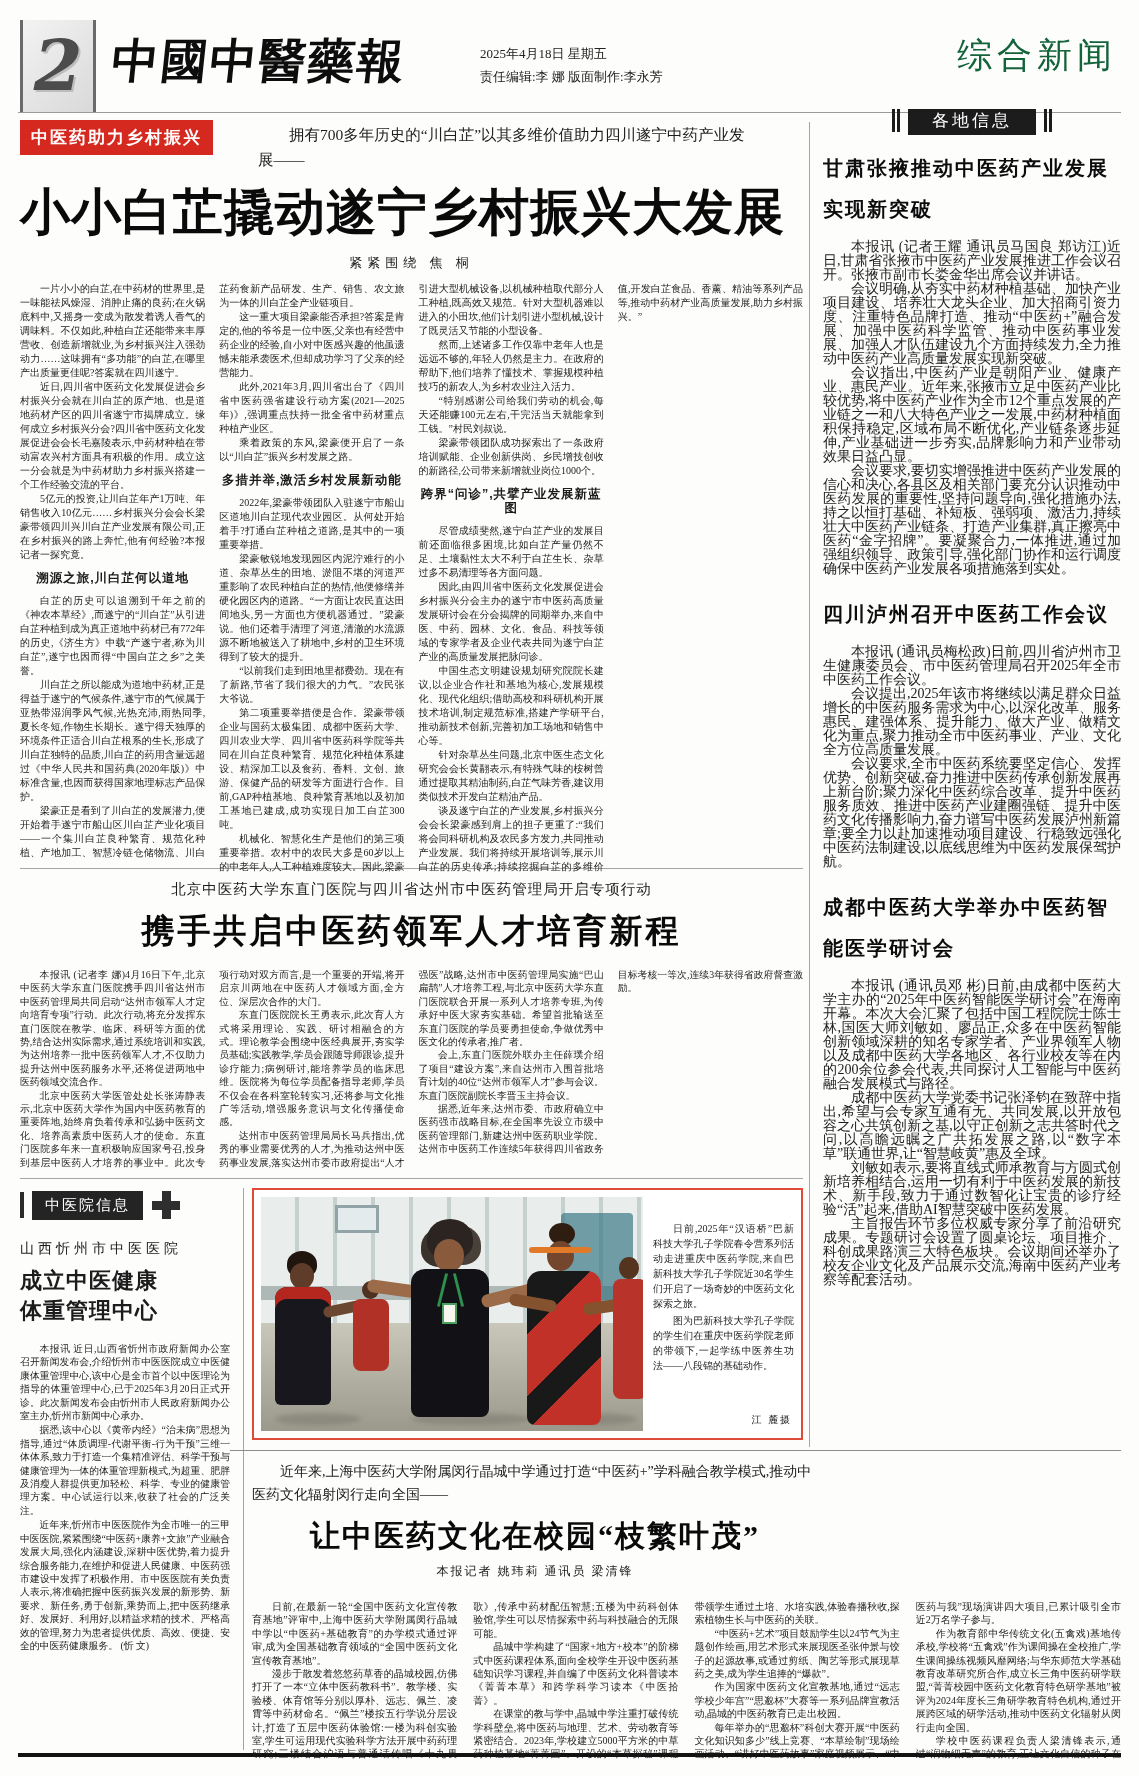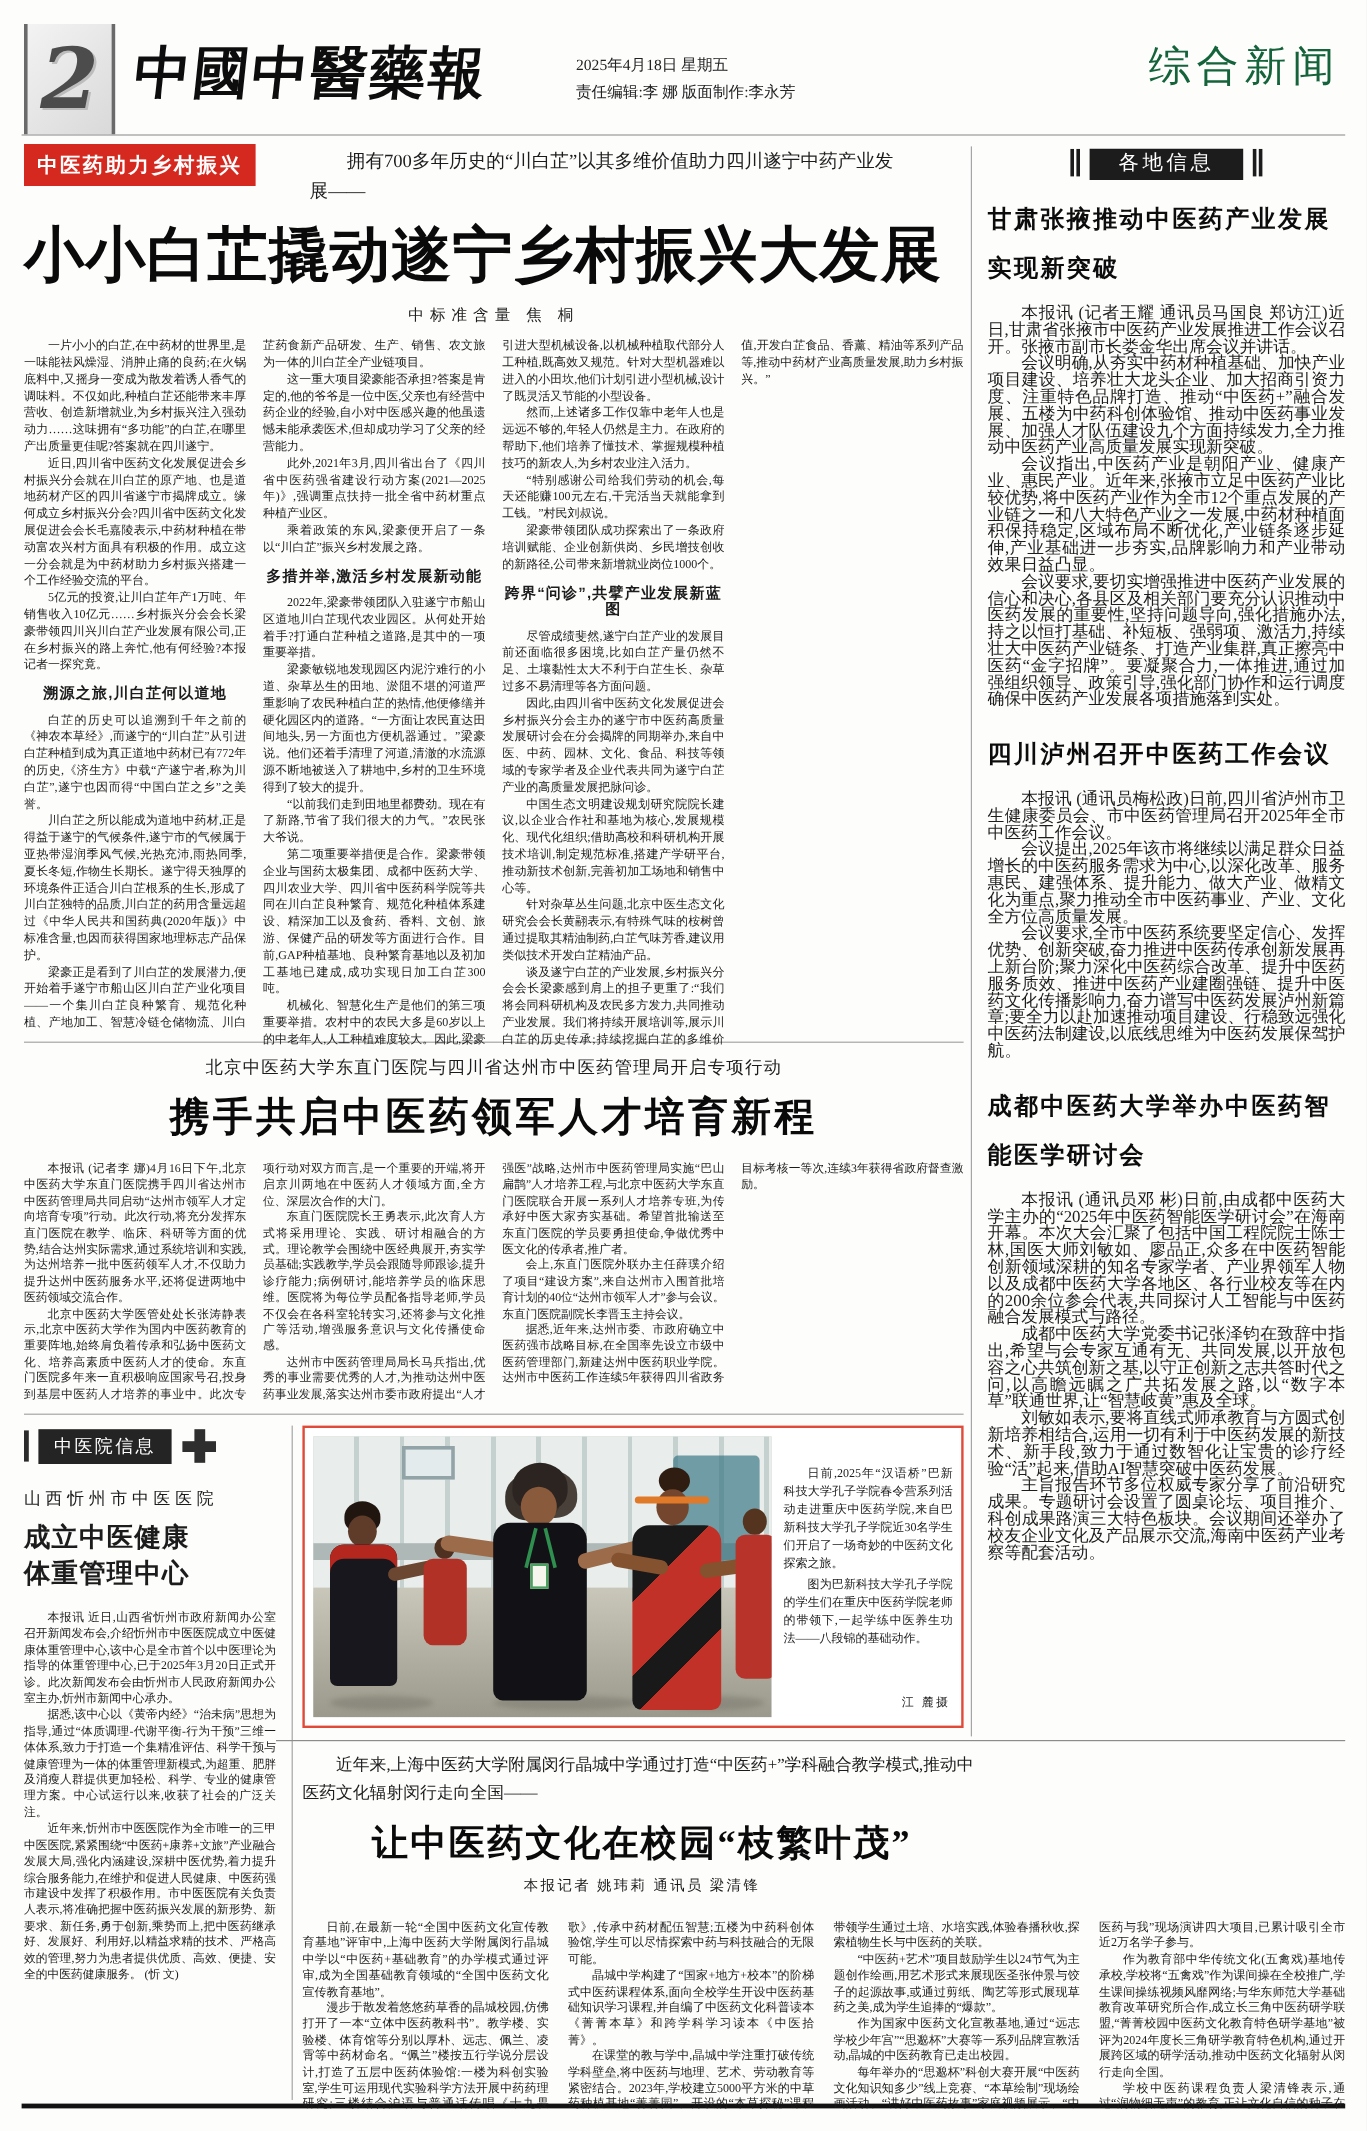--- a/index.html
+++ b/index.html
@@ -40,21 +40,21 @@
   .badge-red { background:#d5281e; color:#fff; font-size:17px; font-weight:700;
       font-family:"Liberation Sans",sans-serif; padding:6px 11px; letter-spacing:2px; white-space:nowrap; }
   .ta-kicker { flex:1; max-width:500px; margin:2px auto 0; font-size:15.5px; line-height:25px; text-indent:2em; }
   .ta-headline { margin-top:12px; font-size:50px; font-weight:900; letter-spacing:1px; line-height:1.15;
       font-family:"DejaVu Sans","Liberation Sans",sans-serif; color:#0a0a0a; }
   .ta-byline { text-align:center; font-size:13px; letter-spacing:5px; margin:12px 0 10px; }
   .ta-body { column-count:4; column-gap:14px; column-fill:auto; height:594px; overflow:hidden;
       font-size:10px; line-height:14px; }
 
   
-  .sidebar { position:absolute; left:823px; top:124px; width:298px; height:1322px; overflow:hidden; }
+  .sidebar { position:absolute; left:823px; top:109px; width:298px; height:1322px; overflow:hidden; }
   .side-badge-wrap { width:216px; margin:0 auto 16px; text-align:center; }
   .side-badge { display:inline-block; border-left:8px double #1c1c1c; border-right:8px double #1c1c1c; padding:0 8px; }
   .side-badge-inner { background:#1c1c1c; color:#fff; font-size:17px; letter-spacing:3px;
       padding:5px 24px; font-family:"Liberation Sans",sans-serif; }
   .side-article { margin-bottom:18px; }
   .side-headline { font-size:20px; font-weight:900; line-height:41px; letter-spacing:2px; margin-bottom:10px; color:#0c0c0c; }
   .side-body { font-size:14px; line-height:14px; }
 
   
   .mid-article { position:absolute; left:20px; top:880px; width:783px; }
@@ -131,21 +131,21 @@
   <div class="rule v-leftbox"></div>
   <div class="rule h-photo-bot"></div>
   <div class="page-bottom-rule"></div>
 
   <div class="top-article">
     <div class="ta-headrow">
       <span class="badge-red">中医药助力乡村振兴</span>
       <div class="ta-kicker">拥有700多年历史的“川白芷”以其多维价值助力四川遂宁中药产业发展——</div>
     </div>
     <div class="ta-headline">小小白芷撬动遂宁乡村振兴大发展</div>
-    <div class="ta-byline">中标准含量 焦 桐</div>
+    <div class="ta-byline">紧紧围绕 焦 桐</div>
     <div class="ta-body">
         <p class="para">一片小小的白芷,在中药材的世界里,是一味能祛风燥湿、消肿止痛的良药;在火锅底料中,又摇身一变成为散发着诱人香气的调味料。不仅如此,种植白芷还能带来丰厚营收、创造新增就业,为乡村振兴注入强劲动力……这味拥有“多功能”的白芷,在哪里产出质量更佳呢?答案就在四川遂宁。</p>
         <p class="para">近日,四川省中医药文化发展促进会乡村振兴分会就在川白芷的原产地、也是道地药材产区的四川省遂宁市揭牌成立。缘何成立乡村振兴分会?四川省中医药文化发展促进会会长毛嘉陵表示,中药材种植在带动富农兴村方面具有积极的作用。成立这一分会就是为中药材助力乡村振兴搭建一个工作经验交流的平台。</p>
         <p class="para">5亿元的投资,让川白芷年产1万吨、年销售收入10亿元……乡村振兴分会会长梁豪带领四川兴川白芷产业发展有限公司,正在乡村振兴的路上奔忙,他有何经验?本报记者一探究竟。</p>
         <h3 class="subhead">溯源之旅,川白芷何以道地</h3>
         <p class="para">白芷的历史可以追溯到千年之前的《神农本草经》,而遂宁的“川白芷”从引进白芷种植到成为真正道地中药材已有772年的历史,《济生方》中载“产遂宁者,称为川白芷”,遂宁也因而得“中国白芷之乡”之美誉。</p>
         <p class="para">川白芷之所以能成为道地中药材,正是得益于遂宁的气候条件,遂宁市的气候属于亚热带湿润季风气候,光热充沛,雨热同季,夏长冬短,作物生长期长。遂宁得天独厚的环境条件正适合川白芷根系的生长,形成了川白芷独特的品质,川白芷的药用含量远超过《中华人民共和国药典(2020年版)》中标准含量,也因而获得国家地理标志产品保护。</p>
         <p class="para">梁豪正是看到了川白芷的发展潜力,便开始着手遂宁市船山区川白芷产业化项目——一个集川白芷良种繁育、规范化种植、产地加工、智慧冷链仓储物流、川白芷药食新产品研发、生产、销售、农文旅为一体的川白芷全产业链项目。</p>
         <p class="para">这一重大项目梁豪能否承担?答案是肯定的,他的爷爷是一位中医,父亲也有经营中药企业的经验,自小对中医感兴趣的他虽遗憾未能承袭医术,但却成功学习了父亲的经营能力。</p>
         <p class="para">此外,2021年3月,四川省出台了《四川省中医药强省建设行动方案(2021—2025年)》,强调重点扶持一批全省中药材重点种植产业区。</p>
@@ -169,21 +169,21 @@
   </div>
 
   <div class="sidebar">
     <div class="side-badge-wrap">
       <span class="side-badge"><span class="side-badge-inner">各地信息</span></span>
     </div>
     <div class="side-article">
       <div class="side-headline">甘肃张掖推动中医药产业发展实现新突破</div>
       <div class="side-body">
           <p class="para">本报讯 (记者王耀 通讯员马国良 郑访江)近日,甘肃省张掖市中医药产业发展推进工作会议召开。张掖市副市长娄金华出席会议并讲话。</p>
-          <p class="para">会议明确,从夯实中药材种植基础、加快产业项目建设、培养壮大龙头企业、加大招商引资力度、注重特色品牌打造、推动“中医药+”融合发展、五楼为中药科创体验馆、推动中医药事业发展、加强人才队伍建设九个方面持续发力,全力推动中医药产业高质量发展实现新突破。</p>
+          <p class="para">会议明确,从夯实中药材种植基础、加快产业项目建设、培养壮大龙头企业、加大招商引资力度、注重特色品牌打造、推动“中医药+”融合发展、加强中医药科学监管、推动中医药事业发展、加强人才队伍建设九个方面持续发力,全力推动中医药产业高质量发展实现新突破。</p>
           <p class="para">会议指出,中医药产业是朝阳产业、健康产业、惠民产业。近年来,张掖市立足中医药产业比较优势,将中医药产业作为全市12个重点发展的产业链之一和八大特色产业之一发展,中药材种植面积保持稳定,区域布局不断优化,产业链条逐步延伸,产业基础进一步夯实,品牌影响力和产业带动效果日益凸显。</p>
           <p class="para">会议要求,要切实增强推进中医药产业发展的信心和决心,各县区及相关部门要充分认识推动中医药发展的重要性,坚持问题导向,强化措施办法,持之以恒打基础、补短板、强弱项、激活力,持续壮大中医药产业链条、打造产业集群,真正擦亮中医药“金字招牌”。要凝聚合力,一体推进,通过加强组织领导、政策引导,强化部门协作和运行调度确保中医药产业发展各项措施落到实处。</p>
         </div>
     </div>
     <div class="side-article">
       <div class="side-headline">四川泸州召开中医药工作会议</div>
       <div class="side-body">
           <p class="para">本报讯 (通讯员梅松政)日前,四川省泸州市卫生健康委员会、市中医药管理局召开2025年全市中医药工作会议。</p>
           <p class="para">会议提出,2025年该市将继续以满足群众日益增长的中医药服务需求为中心,以深化改革、服务惠民、建强体系、提升能力、做大产业、做精文化为重点,聚力推动全市中医药事业、产业、文化全方位高质量发展。</p>
           <p class="para">会议要求,全市中医药系统要坚定信心、发挥优势、创新突破,奋力推进中医药传承创新发展再上新台阶;聚力深化中医药综合改革、提升中医药服务质效、推进中医药产业建圈强链、提升中医药文化传播影响力,奋力谱写中医药发展泸州新篇章;要全力以赴加速推动项目建设、行稳致远强化中医药法制建设,以底线思维为中医药发展保驾护航。</p>

